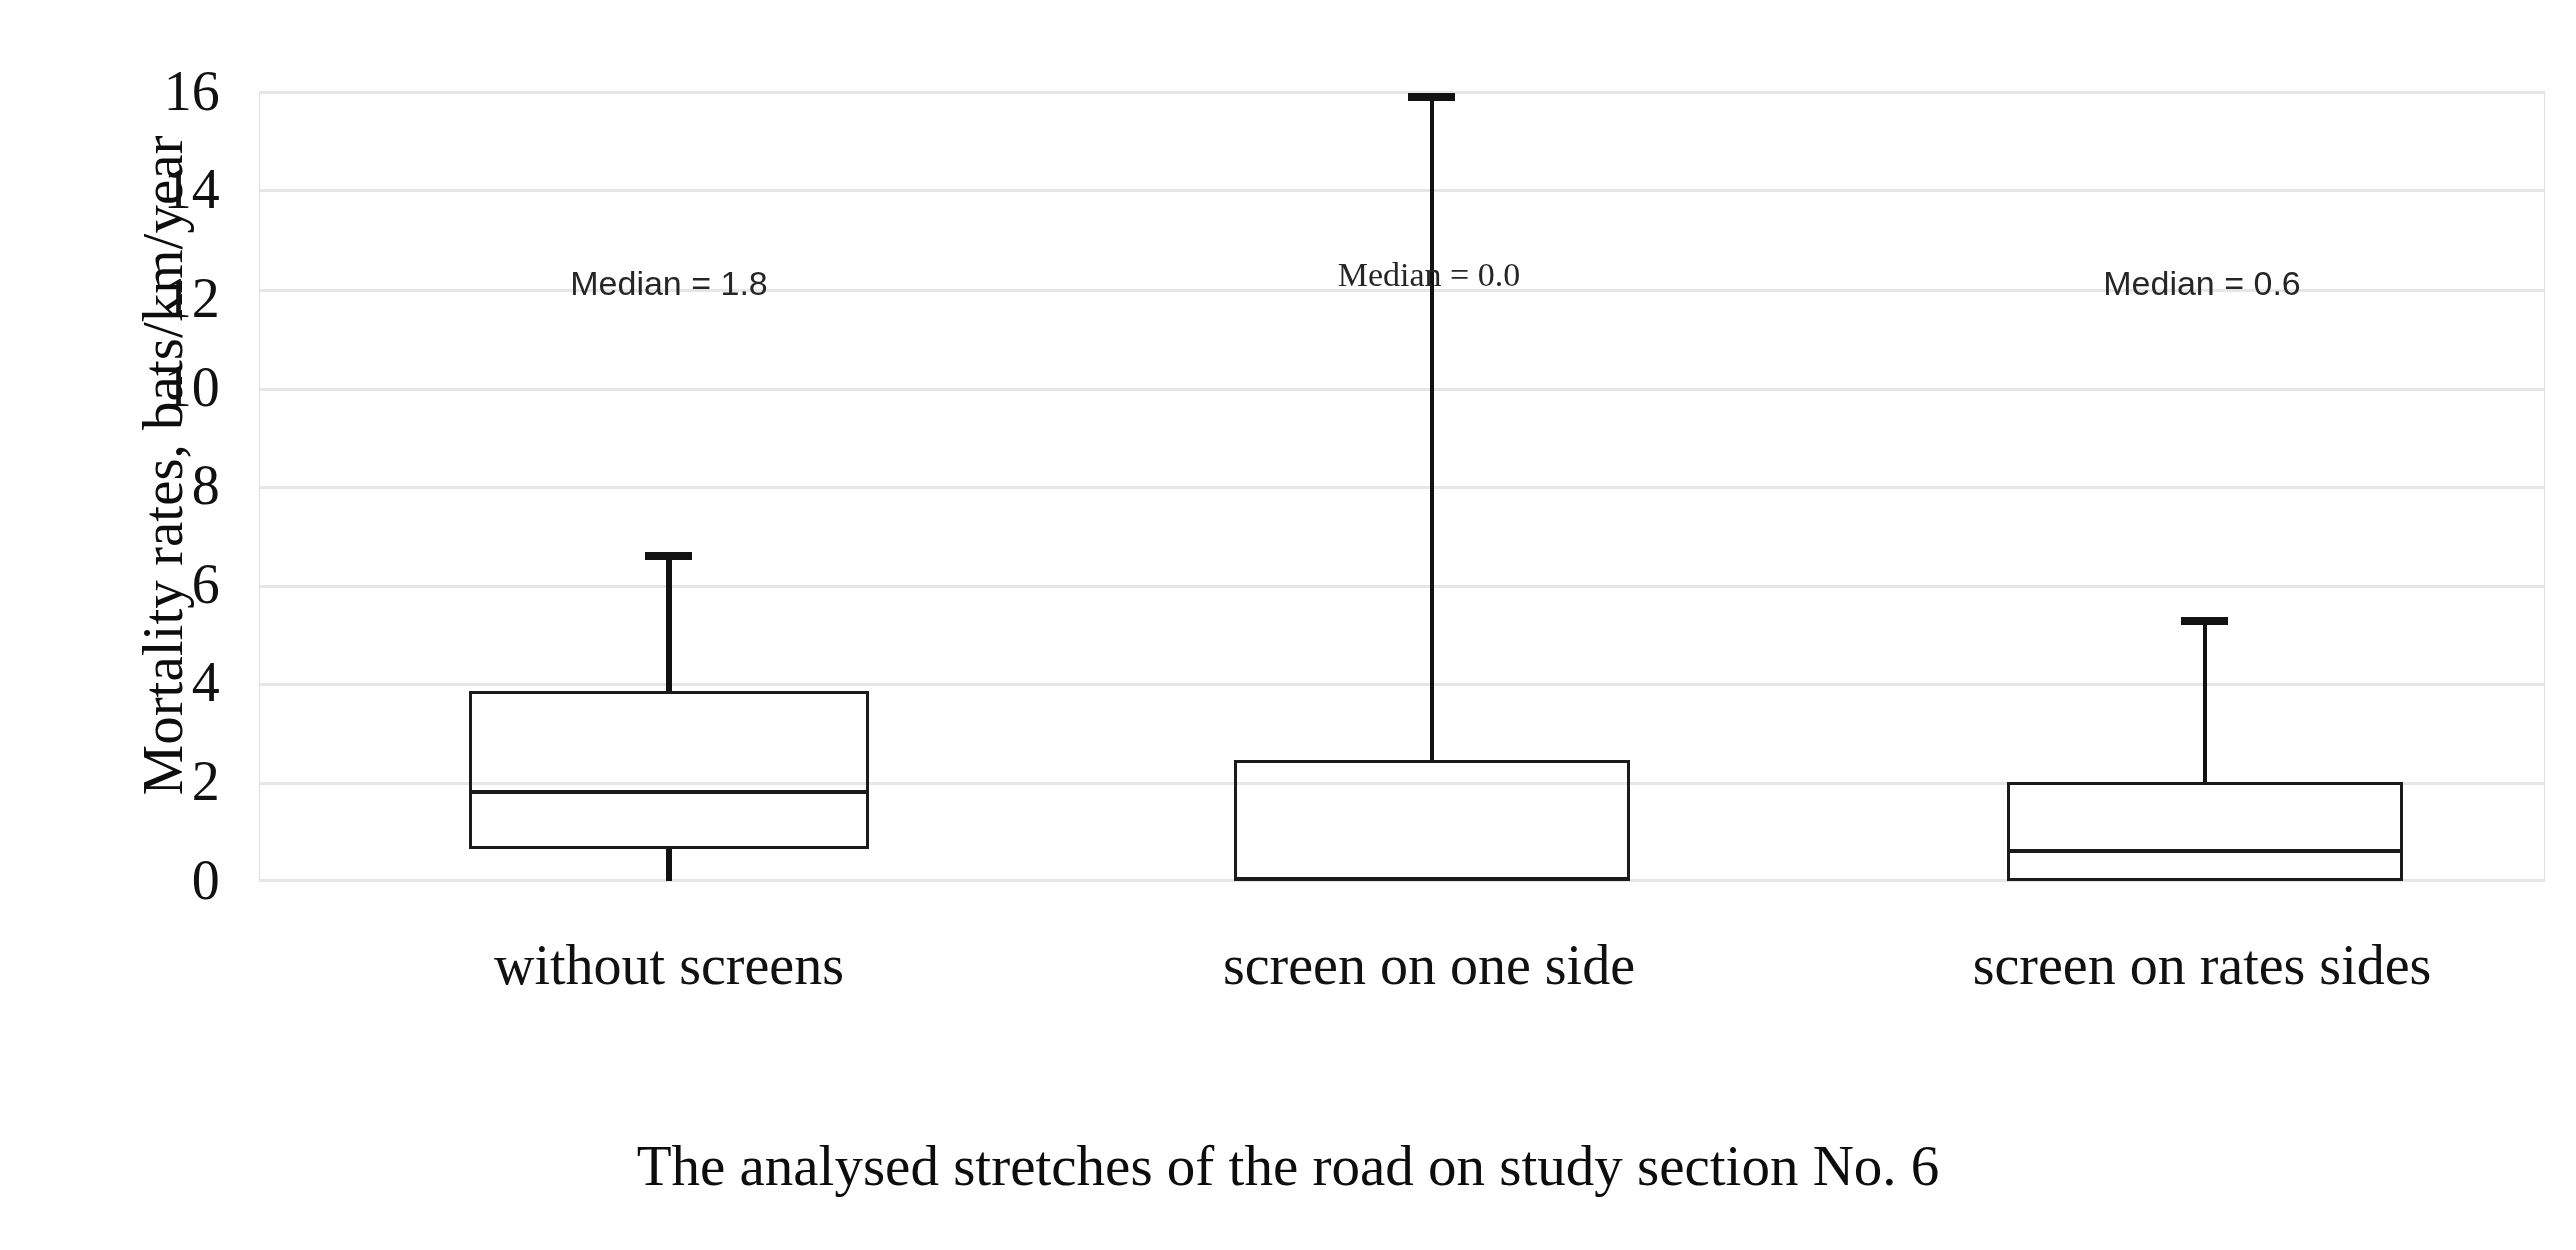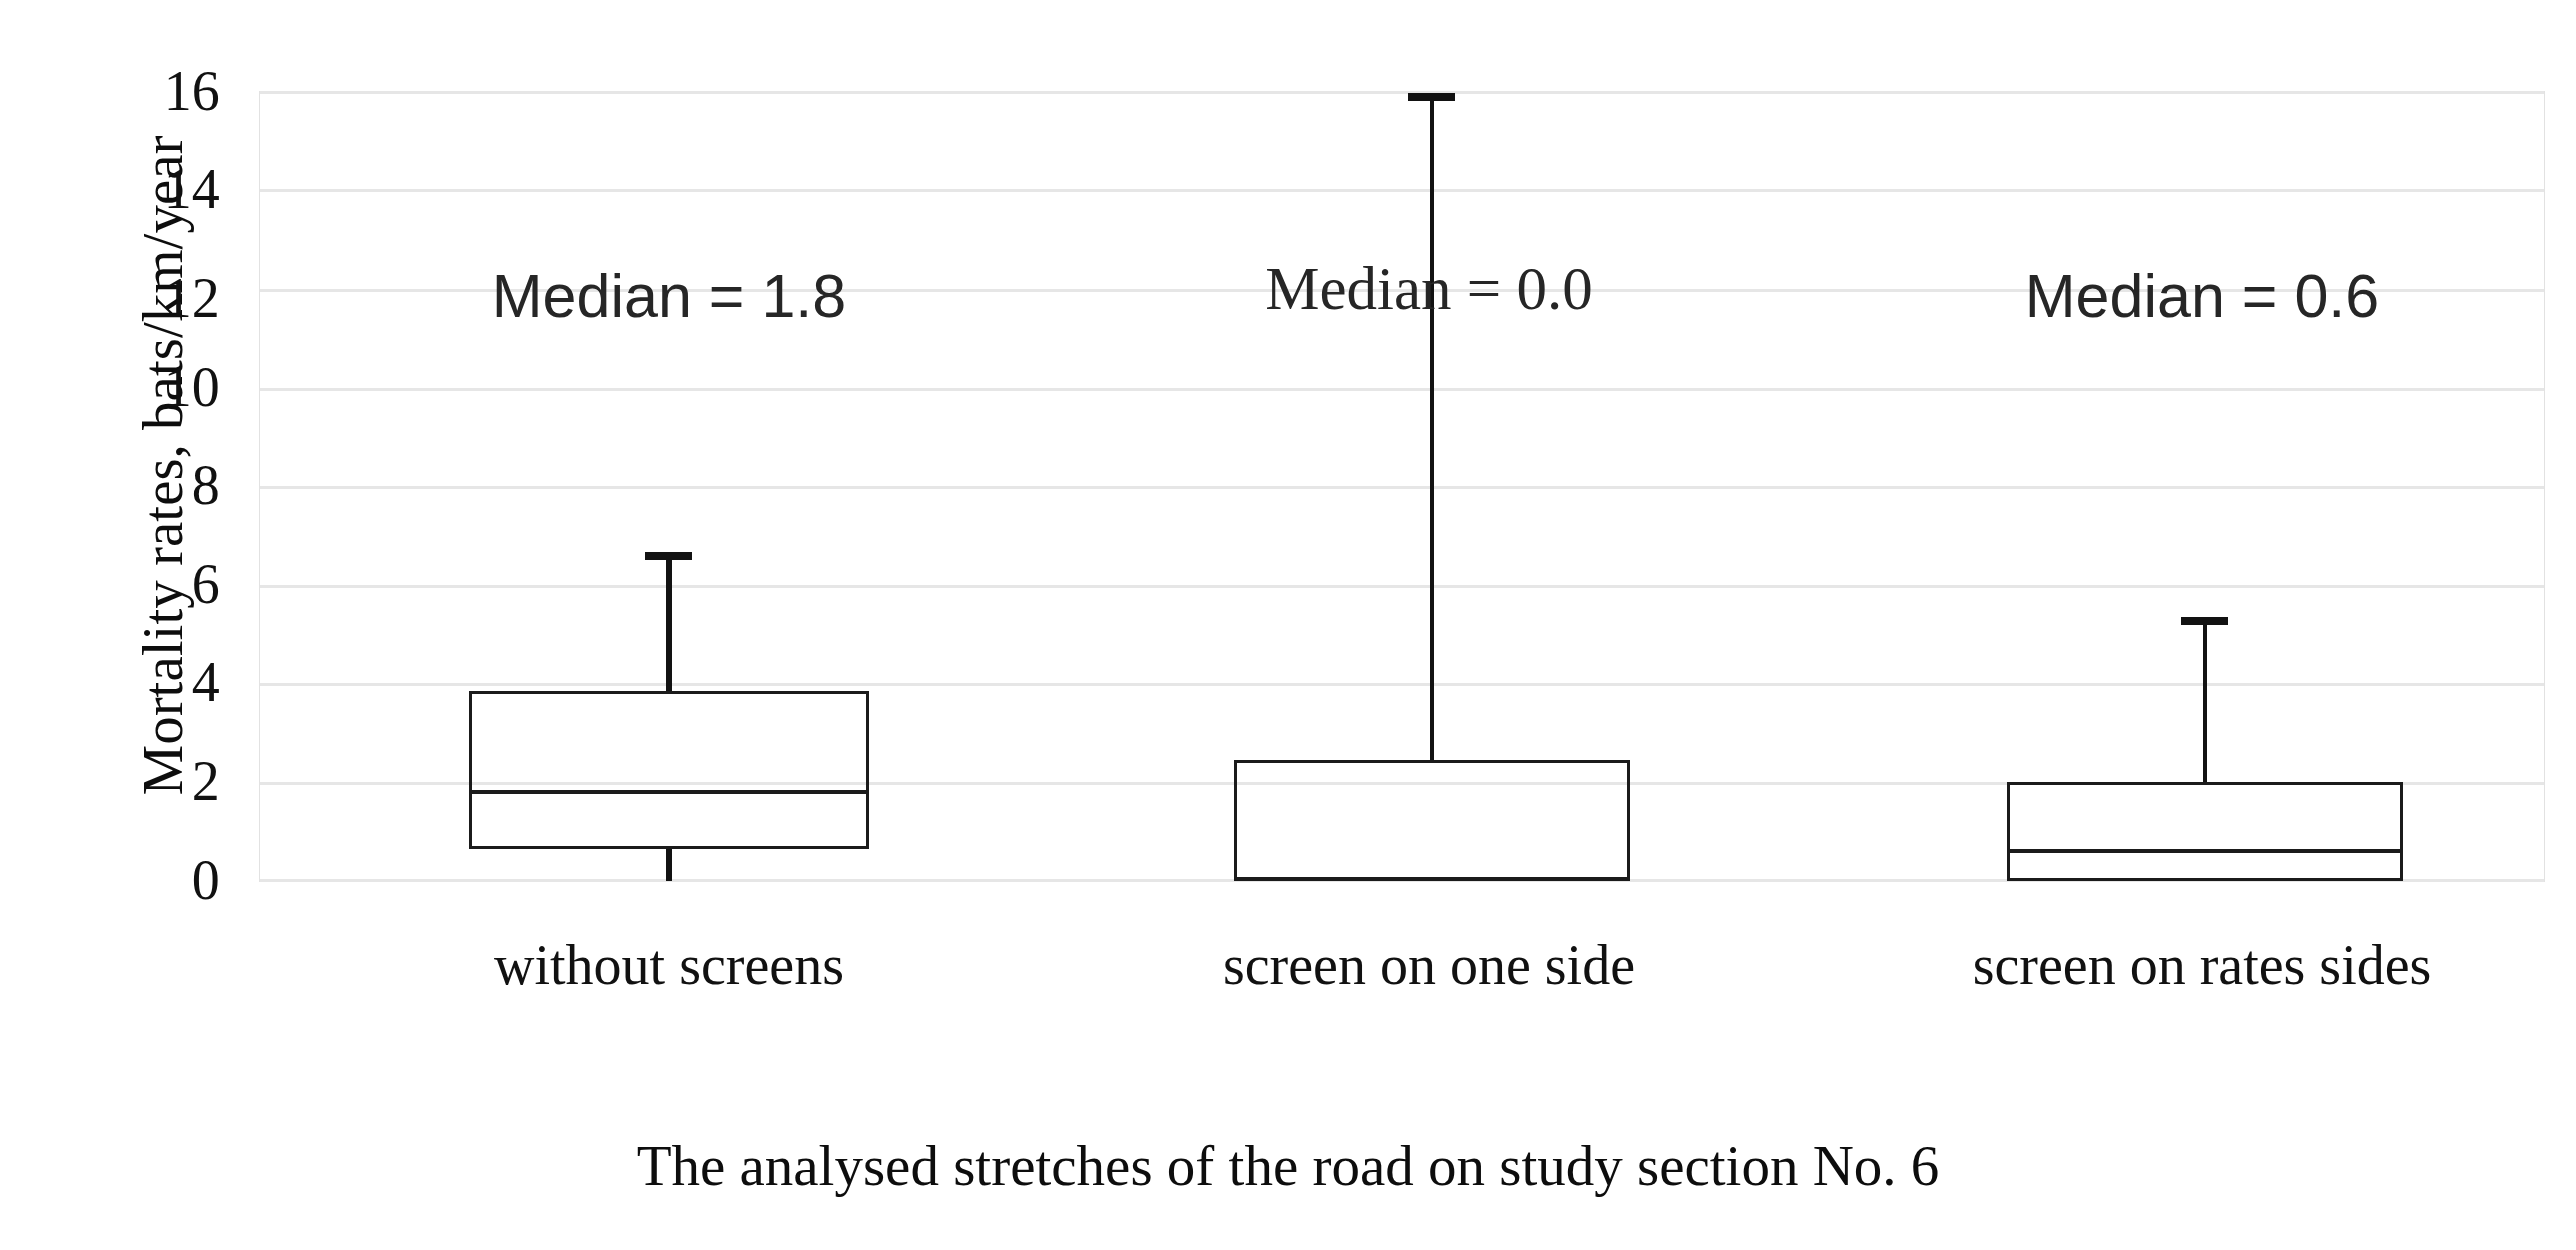--- a/index.html
+++ b/index.html
@@ -116,21 +116,21 @@
   }
   .bp-whisker-line.thin {
     width: 4.5px;
     margin-left: -2.3px;
   }
 
   
   .median-label {
     position: absolute;
     font-family: "Liberation Sans", "DejaVu Sans", sans-serif;
-    font-size: 61px;
+    font-size: 34px;
     line-height: 1;
     color: #262626;
     white-space: nowrap;
     transform: translateX(-50%);
   }
 
   
   .cat-label {
     position: absolute;
     font-family: "Liberation Serif", "DejaVu Serif", serif;

